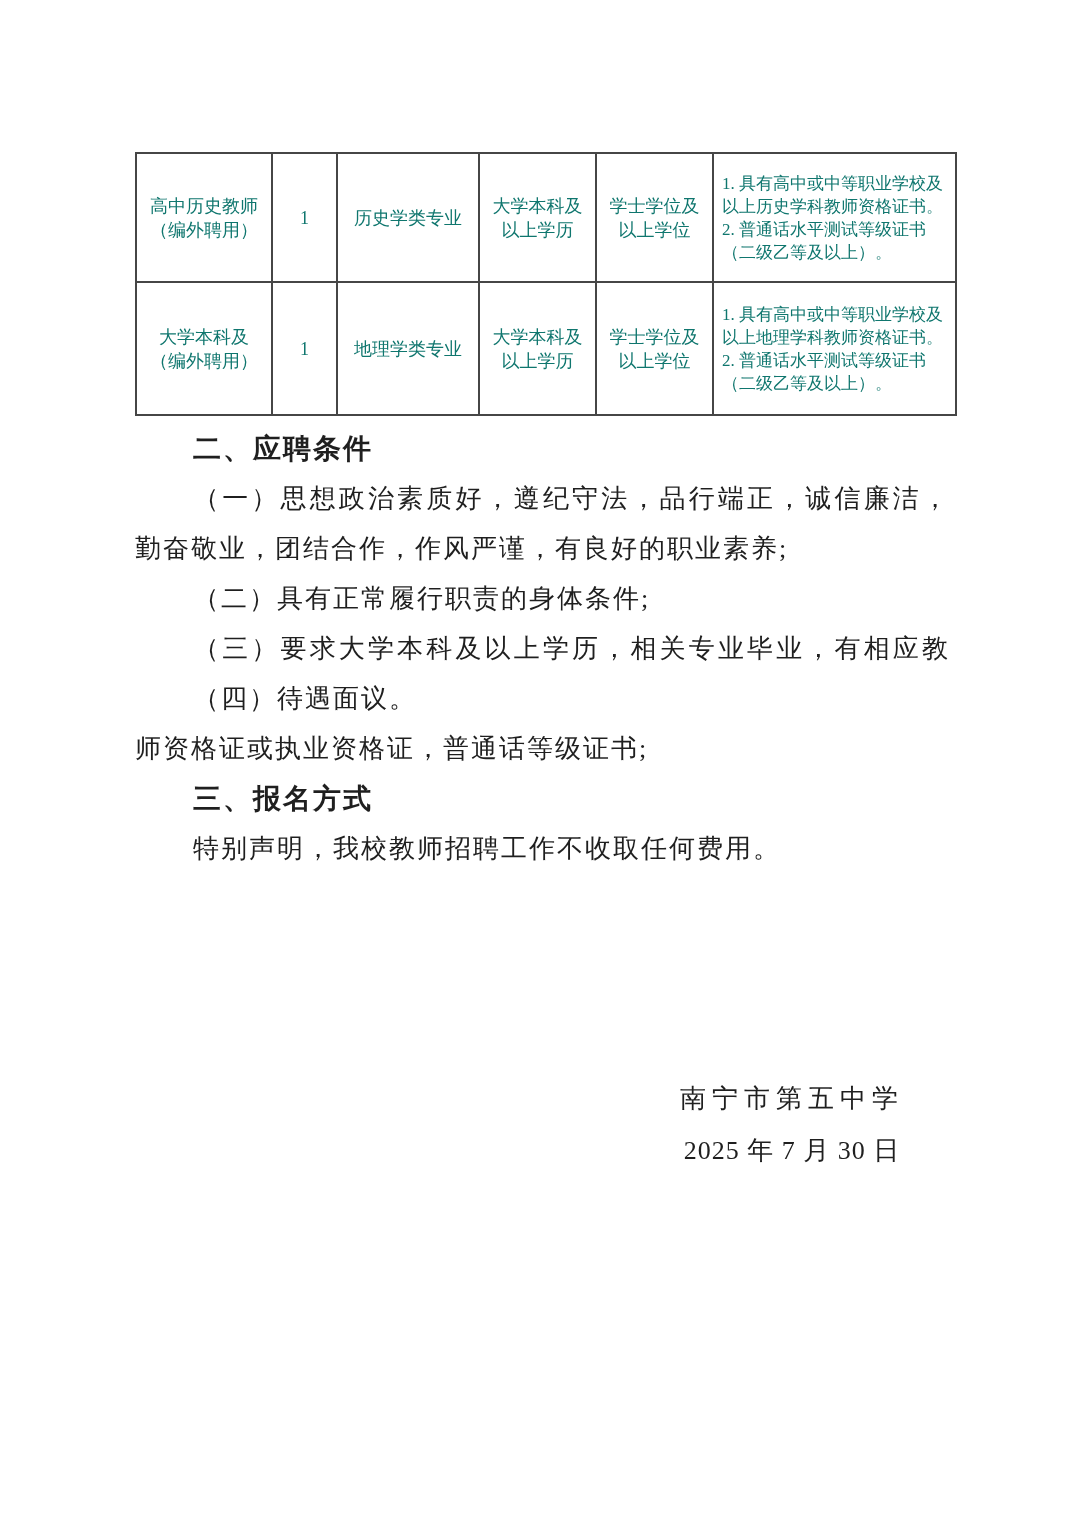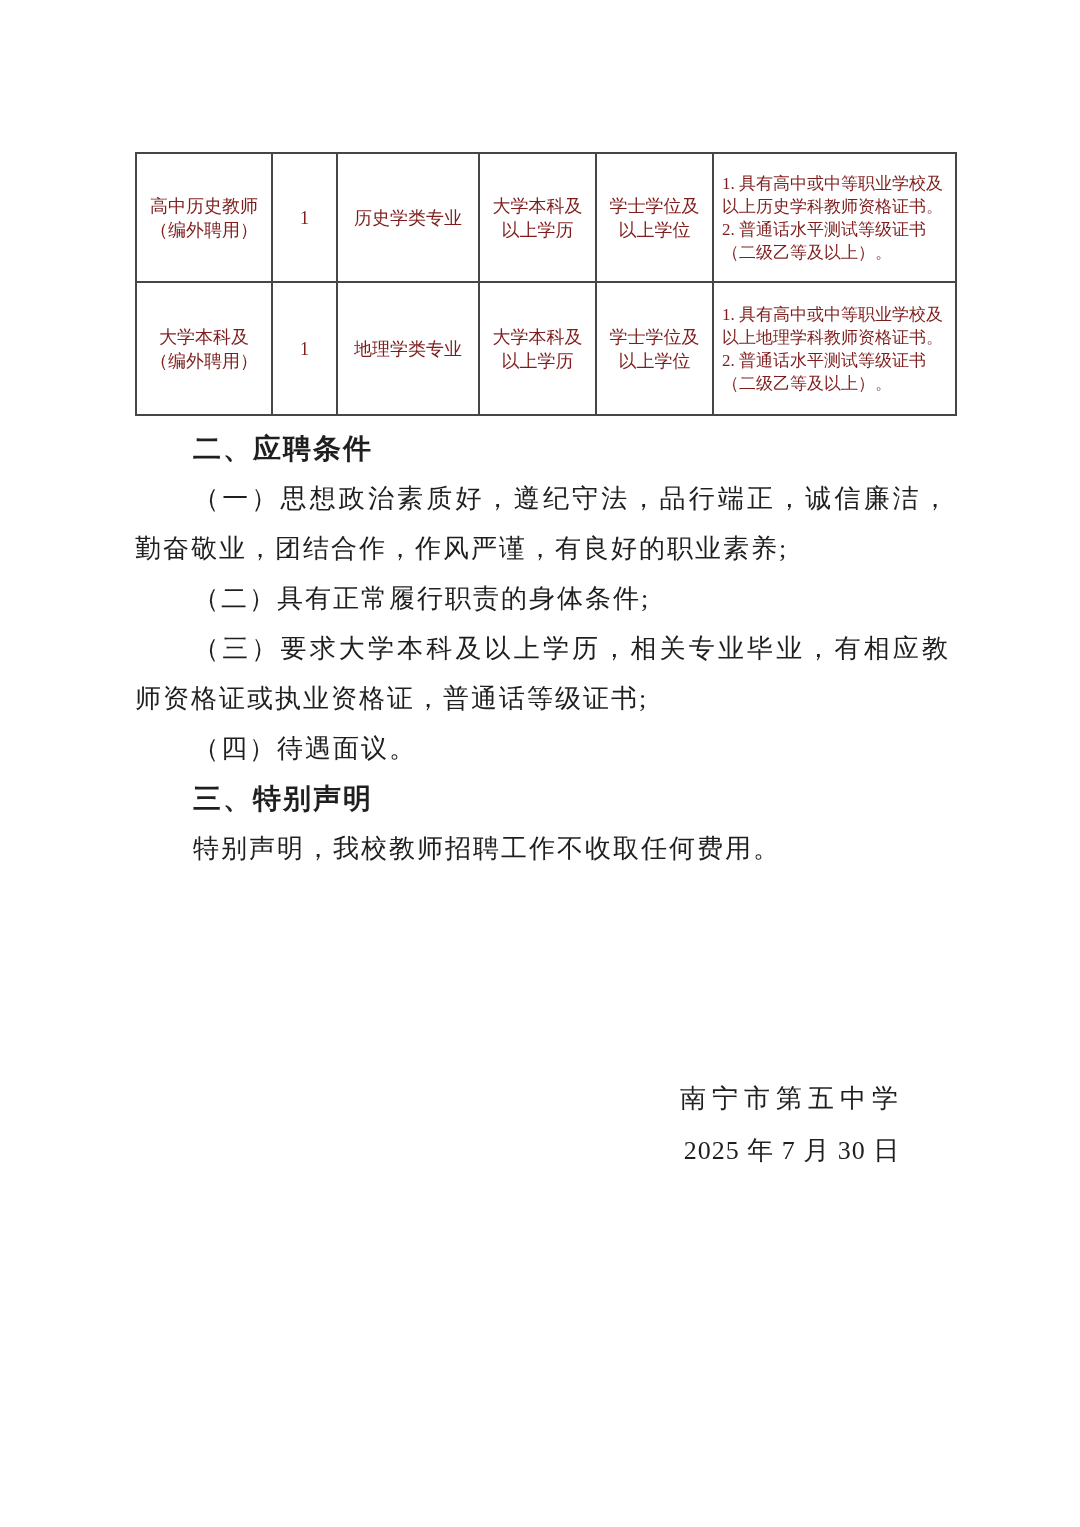--- a/index.html
+++ b/index.html
@@ -28,21 +28,21 @@
     table-layout: fixed;
   }
   table.jobs td {
     border: 2px solid #464646;
     text-align: center;
     vertical-align: middle;
     font-size: 18px;
     line-height: 24px;
     padding: 4px 5px;
     white-space: pre-line;
-    color: #7f1d1d;
+    color: #0f766e;
   }
   table.jobs tr.r1 { height: 129px; }
   table.jobs tr.r2 { height: 133px; }
   table.jobs td.req {
     text-align: left;
     font-size: 17px;
     line-height: 23px;
     padding: 6px 8px;
     white-space: pre-line;
   }
@@ -127,23 +127,23 @@
   </tbody>
     </table>
 
   <div class="content">
 
   <div class="line heading indent">二、应聘条件</div>
       <div class="line indent stretch">（一）思想政治素质好，遵纪守法，品行端正，诚信廉洁，</div>
       <div class="line">勤奋敬业，团结合作，作风严谨，有良好的职业素养;</div>
       <div class="line indent">（二）具有正常履行职责的身体条件;</div>
       <div class="line indent stretch">（三）要求大学本科及以上学历，相关专业毕业，有相应教</div>
+      <div class="line indent">（四）待遇面议。</div>
       <div class="line">师资格证或执业资格证，普通话等级证书;</div>
-      <div class="line indent">（四）待遇面议。</div>
-      <div class="line heading indent">三、特别声明</div>
+      <div class="line heading indent">三、报名方式</div>
       <div class="line indent">特别声明，我校教师招聘工作不收取任何费用。</div>
     </div>
 
   <div class="signature">
     <div class="sig-org">南宁市第五中学</div>
     <div class="sig-date">2025 年 7 月 30 日</div>
   </div>
 
 </div>
 

